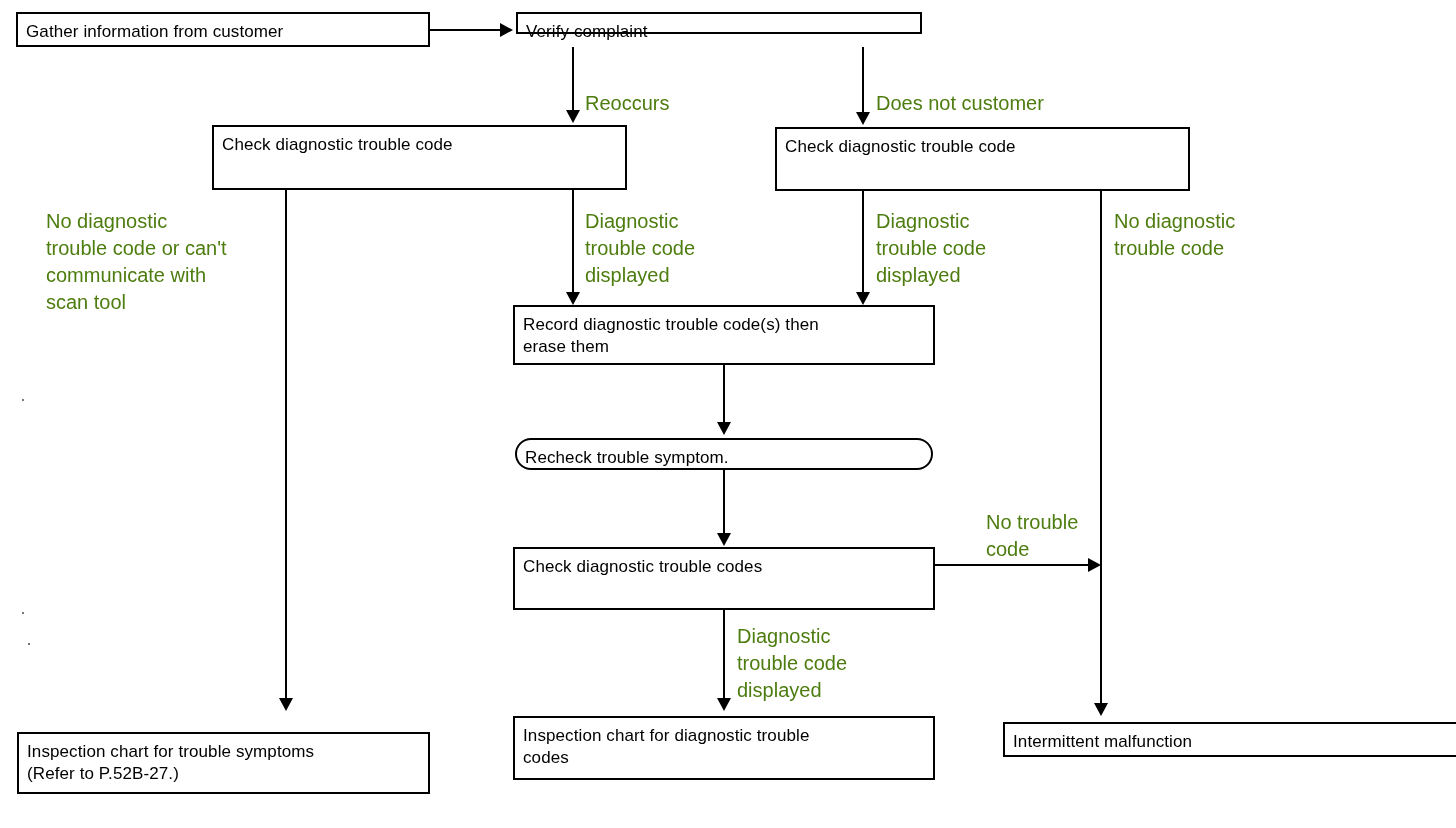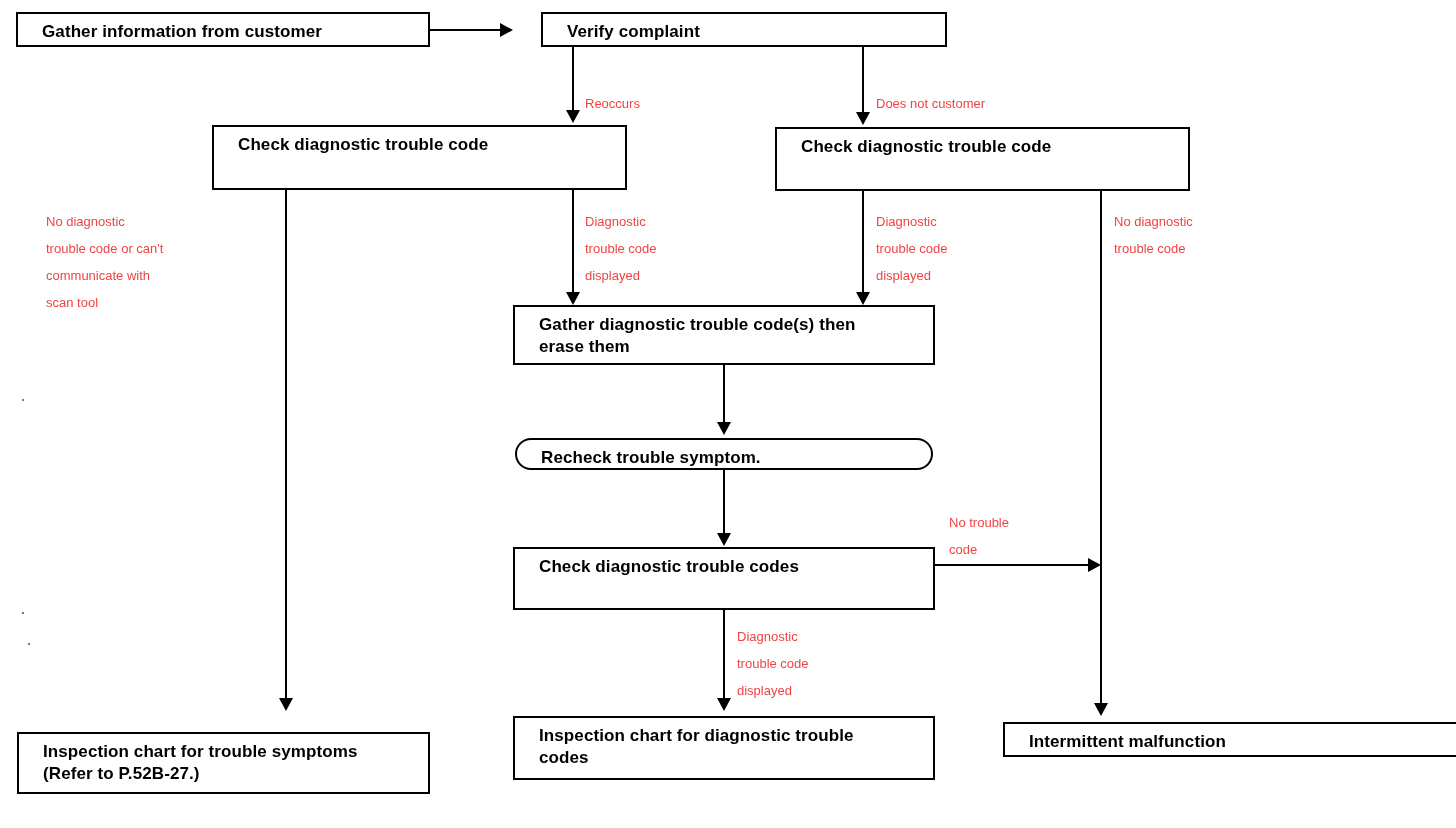--- a/index.html
+++ b/index.html
@@ -10,32 +10,32 @@
     background:#ffffff;
     font-family:"Liberation Sans", sans-serif;
     overflow:hidden;
   }
   .node{
     position:absolute;
     box-sizing:border-box;
     border:2px solid #000000;
     background:#ffffff;
     color:#000000;
-    font-weight:bold;
+    font-weight:normal;
     font-size:17px;
     line-height:22px;
-    padding:7px 0 0 24px;
+    padding:7px 0 0 8px;
     letter-spacing:0.1px;
     white-space:pre-line;
   }
   .label{
     position:absolute;
-    color:#ef4444;
+    color:#4d7c0f;
     font-weight:normal;
-    font-size:13px;
+    font-size:20px;
     line-height:27px;
     white-space:pre-line;
     letter-spacing:0px;
   }
   .vline{
     position:absolute;
     width:2px;
     background:#000000;
   }
   .hline{
@@ -59,27 +59,27 @@
   }
   .speck{position:absolute;background:#777;width:2px;height:2px;}
 </style>
 </head>
 <body>
 
 <div id="canvas">
 
   <div class="node" style="left:16px; top:12px; width:414px; height:35px;">Gather information from customer</div>
 
-  <div class="node" style="left:516px; top:12px; width:406px; height:35px;margin-left:25px;">Verify complaint</div>
+  <div class="node" style="left:516px; top:12px; width:406px; height:22px;">Verify complaint</div>
 
   <div class="node" style="left:212px; top:125px; width:415px; height:65px;">Check diagnostic trouble code</div>
 
   <div class="node" style="left:775px; top:127px; width:415px; height:64px;">Check diagnostic trouble code</div>
 
-  <div class="node" style="left:513px; top:305px; width:422px; height:60px;">Gather diagnostic trouble code(s) then
+  <div class="node" style="left:513px; top:305px; width:422px; height:60px;">Record diagnostic trouble code(s) then
 erase them</div>
 
   <div class="node" style="left:515px; top:438px; width:418px; height:32px;border-radius:16px;">Recheck trouble symptom.</div>
 
   <div class="node" style="left:513px; top:547px; width:422px; height:63px;">Check diagnostic trouble codes</div>
 
   <div class="node" style="left:17px; top:716px; width:413px; height:62px;margin-top:16px;">Inspection chart for trouble symptoms
 (Refer to P.52B-27.)</div>
 
   <div class="node" style="left:513px; top:716px; width:422px; height:64px;">Inspection chart for diagnostic trouble
@@ -134,21 +134,21 @@
 trouble code
 displayed</div>
 
   <div class="label" style="left:876px; top:208px;">Diagnostic
 trouble code
 displayed</div>
 
   <div class="label" style="left:1114px; top:208px;">No diagnostic
 trouble code</div>
 
-  <div class="label" style="left:949px; top:509px;">No trouble
+  <div class="label" style="left:986px; top:509px;">No trouble
 code</div>
 
   <div class="label" style="left:737px; top:623px;">Diagnostic
 trouble code
 displayed</div>
 
   <div class="speck" style="left:22px; top:399px;"></div>
   <div class="speck" style="left:22px; top:612px;"></div>
   <div class="speck" style="left:28px; top:643px;"></div>
 </div>

